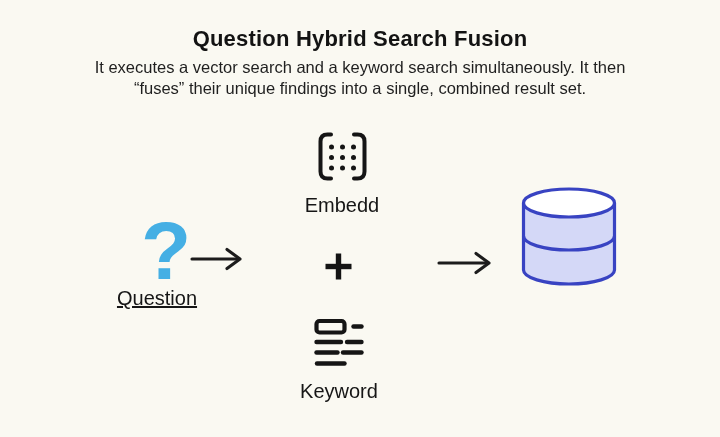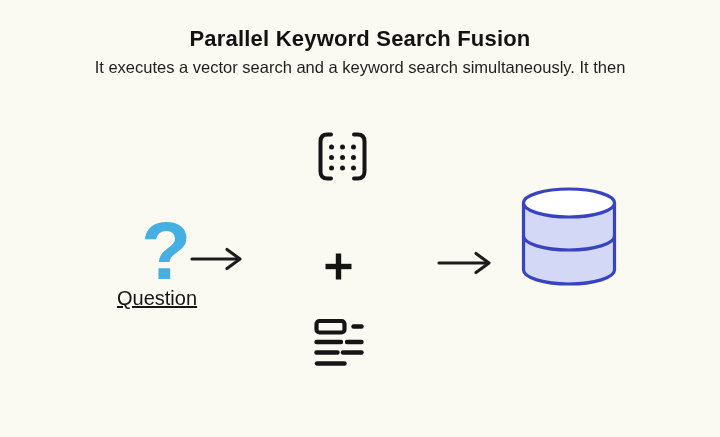--- a/index.html
+++ b/index.html
@@ -42,24 +42,25 @@
   .icon-keyword path{stroke:#151515;stroke-width:4.4;fill:none;stroke-linecap:round;}
   .db-body{fill:var(--db-fill);stroke:var(--db-outline);stroke-width:3.2;stroke-linejoin:round;}
   .db-divider{fill:none;stroke:var(--db-outline);stroke-width:3.2;}
   .db-top{fill:var(--db-top);stroke:var(--db-outline);stroke-width:3.2;}
 </style>
 </head>
 <body>
 
 <div class="canvas">
 
-  <div class="title">Parallel Keyword Search Fusion</div>
+  <div class="title">Question Hybrid Search Fusion</div>
 
   <div class="subtitle">
     <span>It executes a vector search and a keyword search simultaneously. It then</span><br>
+    <span>“fuses” their unique findings into a single, combined result set.</span>
   </div>
 
   <div class="qmark">?</div>
   <div class="label lbl-question">Question</div>
 
   <svg class="abs arrow" style="left:190px;top:246px;" width="54" height="26" viewBox="0 0 54 26">
     <path d="M2 13 H48"></path>
     <path d="M37 3.5 L50 13 L37 22.5"></path>
   </svg>
 
@@ -69,35 +70,37 @@
     <circle cx="15.5" cy="16" r="2.5"></circle>
       <circle cx="26.5" cy="16" r="2.5"></circle>
       <circle cx="37.5" cy="16" r="2.5"></circle>
     <circle cx="15.5" cy="26.5" r="2.5"></circle>
       <circle cx="26.5" cy="26.5" r="2.5"></circle>
       <circle cx="37.5" cy="26.5" r="2.5"></circle>
     <circle cx="15.5" cy="37" r="2.5"></circle>
       <circle cx="26.5" cy="37" r="2.5"></circle>
       <circle cx="37.5" cy="37" r="2.5"></circle>
   </svg>
+  <div class="label lbl-embedd">Embedd</div>
 
   <svg class="abs icon-plus" style="left:323px;top:251px;" width="31" height="31" viewBox="0 0 31 31">
     <path d="M15.5 2.5 V28.5"></path>
     <path d="M2.5 15.5 H28.5"></path>
   </svg>
 
   <svg class="abs icon-keyword" style="left:314px;top:318px;" width="51" height="50" viewBox="0 0 51 50">
     <rect x="2.5" y="3" width="28" height="11.5" rx="3"></rect>
     <path d="M39.5 8.5 H47.5"></path>
     <path d="M2.5 24 H27"></path>
       <path d="M33 24 H47.5"></path>
     <path d="M2.5 34.5 H23.5"></path>
       <path d="M29 34.5 H47.5"></path>
     <path d="M3 45.5 H30.5"></path>
   </svg>
+  <div class="label lbl-keyword">Keyword</div>
 
   <svg class="abs arrow" style="left:437px;top:250px;" width="56" height="26" viewBox="0 0 56 26">
     <path d="M2 13 H50"></path>
     <path d="M39 3.5 L52 13 L39 22.5"></path>
   </svg>
 
   <svg class="abs" style="left:520px;top:186px;" width="98" height="101" viewBox="0 0 98 101">
     <path class="db-body" d="M3.5 17 L3.5 84 A45.5 14 0 0 0 94.5 84 L94.5 17"></path>
     <path class="db-divider" d="M3.5 50 A45.5 14 0 0 0 94.5 50"></path>
     <ellipse class="db-top" cx="49" cy="17" rx="45.5" ry="14"></ellipse>

